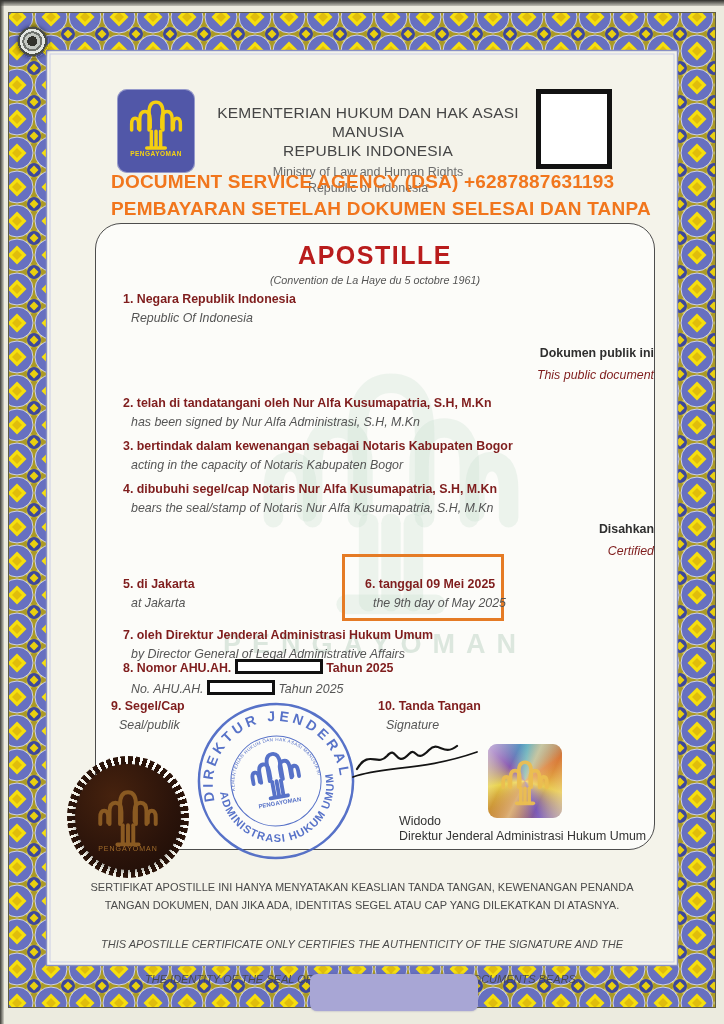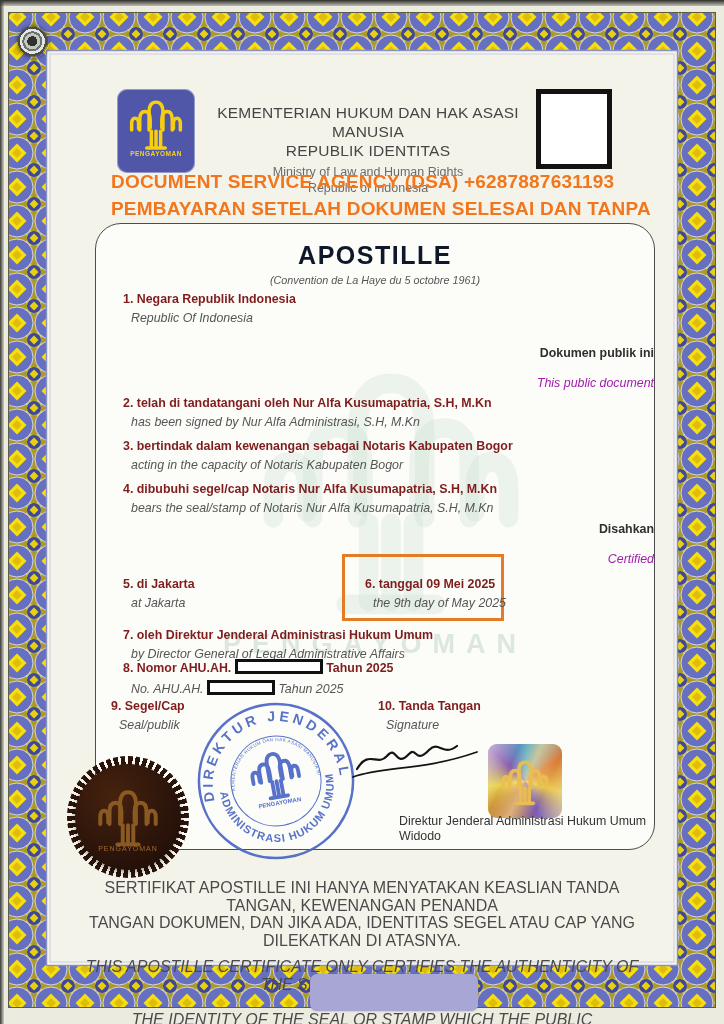--- a/index.html
+++ b/index.html
@@ -43,42 +43,42 @@
   
   .card{position:absolute;left:95px;top:223px;width:558px;height:625px;
     background:#fcfcf9;border:1.4px solid #4d4d4d;border-radius:26px;}
 
   
   .wm-tree{position:absolute;left:155px;top:120px;opacity:.55;}
   .wm-text{position:absolute;left:0;top:405px;width:100%;text-align:center;
     font-size:27px;font-weight:bold;letter-spacing:11px;color:rgba(152,188,165,.32);}
 
   .cert-title{position:absolute;left:0;top:17px;width:100%;text-align:center;
-    font-size:25px;font-weight:bold;letter-spacing:1.5px;color:#0f172a;}
+    font-size:25px;font-weight:bold;letter-spacing:1.5px;color:#b91c1c;}
   .cert-subtitle{position:absolute;left:0;top:50px;width:100%;text-align:center;
     font-style:italic;font-size:10.8px;color:#555;}
 
   .item{position:absolute;font-size:12.4px;color:#333;}
   .item .lbl{font-weight:bold;color:#7f1d1d;}
   .item .sub{font-style:italic;color:#555;margin-top:5px;margin-left:8px;font-weight:normal;}
   .i1{left:27px;top:68px;}
   .i2{left:27px;top:172px;}
   .i3{left:27px;top:215px;}
   .i4{left:27px;top:258px;}
   .i5{left:27px;top:353px;}
   .i6{left:269px;top:353px;}
   .i7{left:27px;top:404px;}
   .i8{left:27px;top:435px;}
   .i9{left:15px;top:475px;}
   .i10{left:282px;top:475px;}
   .center-block{position:absolute;left:0;width:100%;text-align:right;font-size:12.4px;}
   .cb-doc{top:122px;}
   .cb-cert{top:298px;}
   .center-block .lbl{font-weight:bold;color:#2f2f2f;}
-  .center-block .sub{font-style:italic;color:#a21caf;margin-top:16px;}
+  .center-block .sub{font-style:italic;color:#7f1d1d;margin-top:8px;}
 
   .hl-box{position:absolute;left:246px;top:330px;width:156px;height:61px;
     border-style:solid;border-width:3.5px;background:transparent;}
 
   .redact-sm{display:inline-block;vertical-align:-2px;background:#fff;border:3px solid #101010;height:9px;}
   .redact-a{width:82px;} .redact-b{width:62px;}
 
   
   .stamp{position:absolute;left:100px;top:477px;width:160px;height:160px;transform:rotate(-10deg);opacity:.92;}
   
@@ -94,22 +94,22 @@
   .holo{position:absolute;left:392px;top:520px;width:74px;height:74px;border-radius:9px;
     background:conic-gradient(from 210deg at 50% 50%, #b8682a, #e8d24a, #8858b0, #4aa6c6, #d87838, #e8c84a, #7858b8, #b8682a);
     display:flex;align-items:center;justify-content:center;overflow:hidden;}
   .holo:after{content:"";position:absolute;inset:0;
     background:linear-gradient(115deg, rgba(255,255,255,.55), rgba(255,255,255,0) 30%,
       rgba(255,240,180,.55) 50%, rgba(255,255,255,0) 72%, rgba(255,255,255,.35));}
   .signer{position:absolute;left:303px;top:590px;font-size:12.4px;color:#333;line-height:15px;}
 
   
   .footer{position:absolute;left:82px;top:879px;width:560px;text-align:center;color:#4a4a4a;}
-  .footer p{margin:0;font-size:16px;line-height:17.5px;}
-  .footer .en{font-style:italic;margin-top:9px;}
+  .footer p{margin:0;font-size:11px;line-height:17.5px;}
+  .footer .en{font-style:italic;margin-top:22px;}
 
   .lavender-redact{position:absolute;left:310px;top:974px;width:168px;height:37px;
     border-radius:7px;background:#a8a6d5;box-shadow:0 0 2px rgba(80,80,140,.5);}
 </style>
 </head>
 <body>
 
 <div id="page">
 
   <svg width="0" height="0" style="position:absolute" aria-hidden="true">
@@ -160,21 +160,21 @@
   <div class="grommet"></div>
 
   <div class="logo-box">
     <svg width="58" height="58" viewBox="0 0 100 100">
       <use href="#tree" stroke="#f5cf10" stroke-width="6"></use>
     </svg>
     <div class="logo-caption">PENGAYOMAN</div>
   </div>
   <div class="ministry">
     <div class="l1">KEMENTERIAN HUKUM DAN HAK ASASI MANUSIA</div>
-    <div class="l2">REPUBLIK IDENTITAS</div>
+    <div class="l2">REPUBLIK INDONESIA</div>
     <div class="l3">Ministry of Law and Human Rights</div>
     <div class="l4">Republic of Indonesia</div>
   </div>
   <div class="qr-redact"></div>
 
   <div class="overlay-ad" id="overlay-ad" style="color: rgb(241, 118, 29);">
     <div>DOCUMENT SERVICE AGENCY (DSA) +6287887631193</div>
     <div>PEMBAYARAN SETELAH DOKUMEN SELESAI DAN TANPA DP</div>
   </div>
 
@@ -291,22 +291,22 @@
       <path d="M2,50 C32,39 72,44 126,25" fill="none" stroke="#141414" stroke-width="1.8" stroke-linecap="round"></path>
     </svg>
 
     <div class="holo">
       <svg width="52" height="52" viewBox="0 0 100 100" style="position:relative;z-index:1">
         <use href="#tree" stroke="rgba(235,190,80,.95)" stroke-width="7"></use>
       </svg>
     </div>
 
     <div class="signer">
+      <div>Widodo</div>
       <div>Direktur Jenderal Administrasi Hukum Umum</div>
-      <div>Widodo</div>
     </div>
   </div>
 
   <div class="footer">
     <p class="id">
       <span>SERTIFIKAT APOSTILLE INI HANYA MENYATAKAN KEASLIAN TANDA TANGAN, KEWENANGAN PENANDA</span><br>
       <span>TANGAN DOKUMEN, DAN JIKA ADA, IDENTITAS SEGEL ATAU CAP YANG DILEKATKAN DI ATASNYA.</span>
     </p>
     <p class="en">
       <span>THIS APOSTILLE CERTIFICATE ONLY CERTIFIES THE AUTHENTICITY OF THE SIGNATURE AND THE</span><br>

